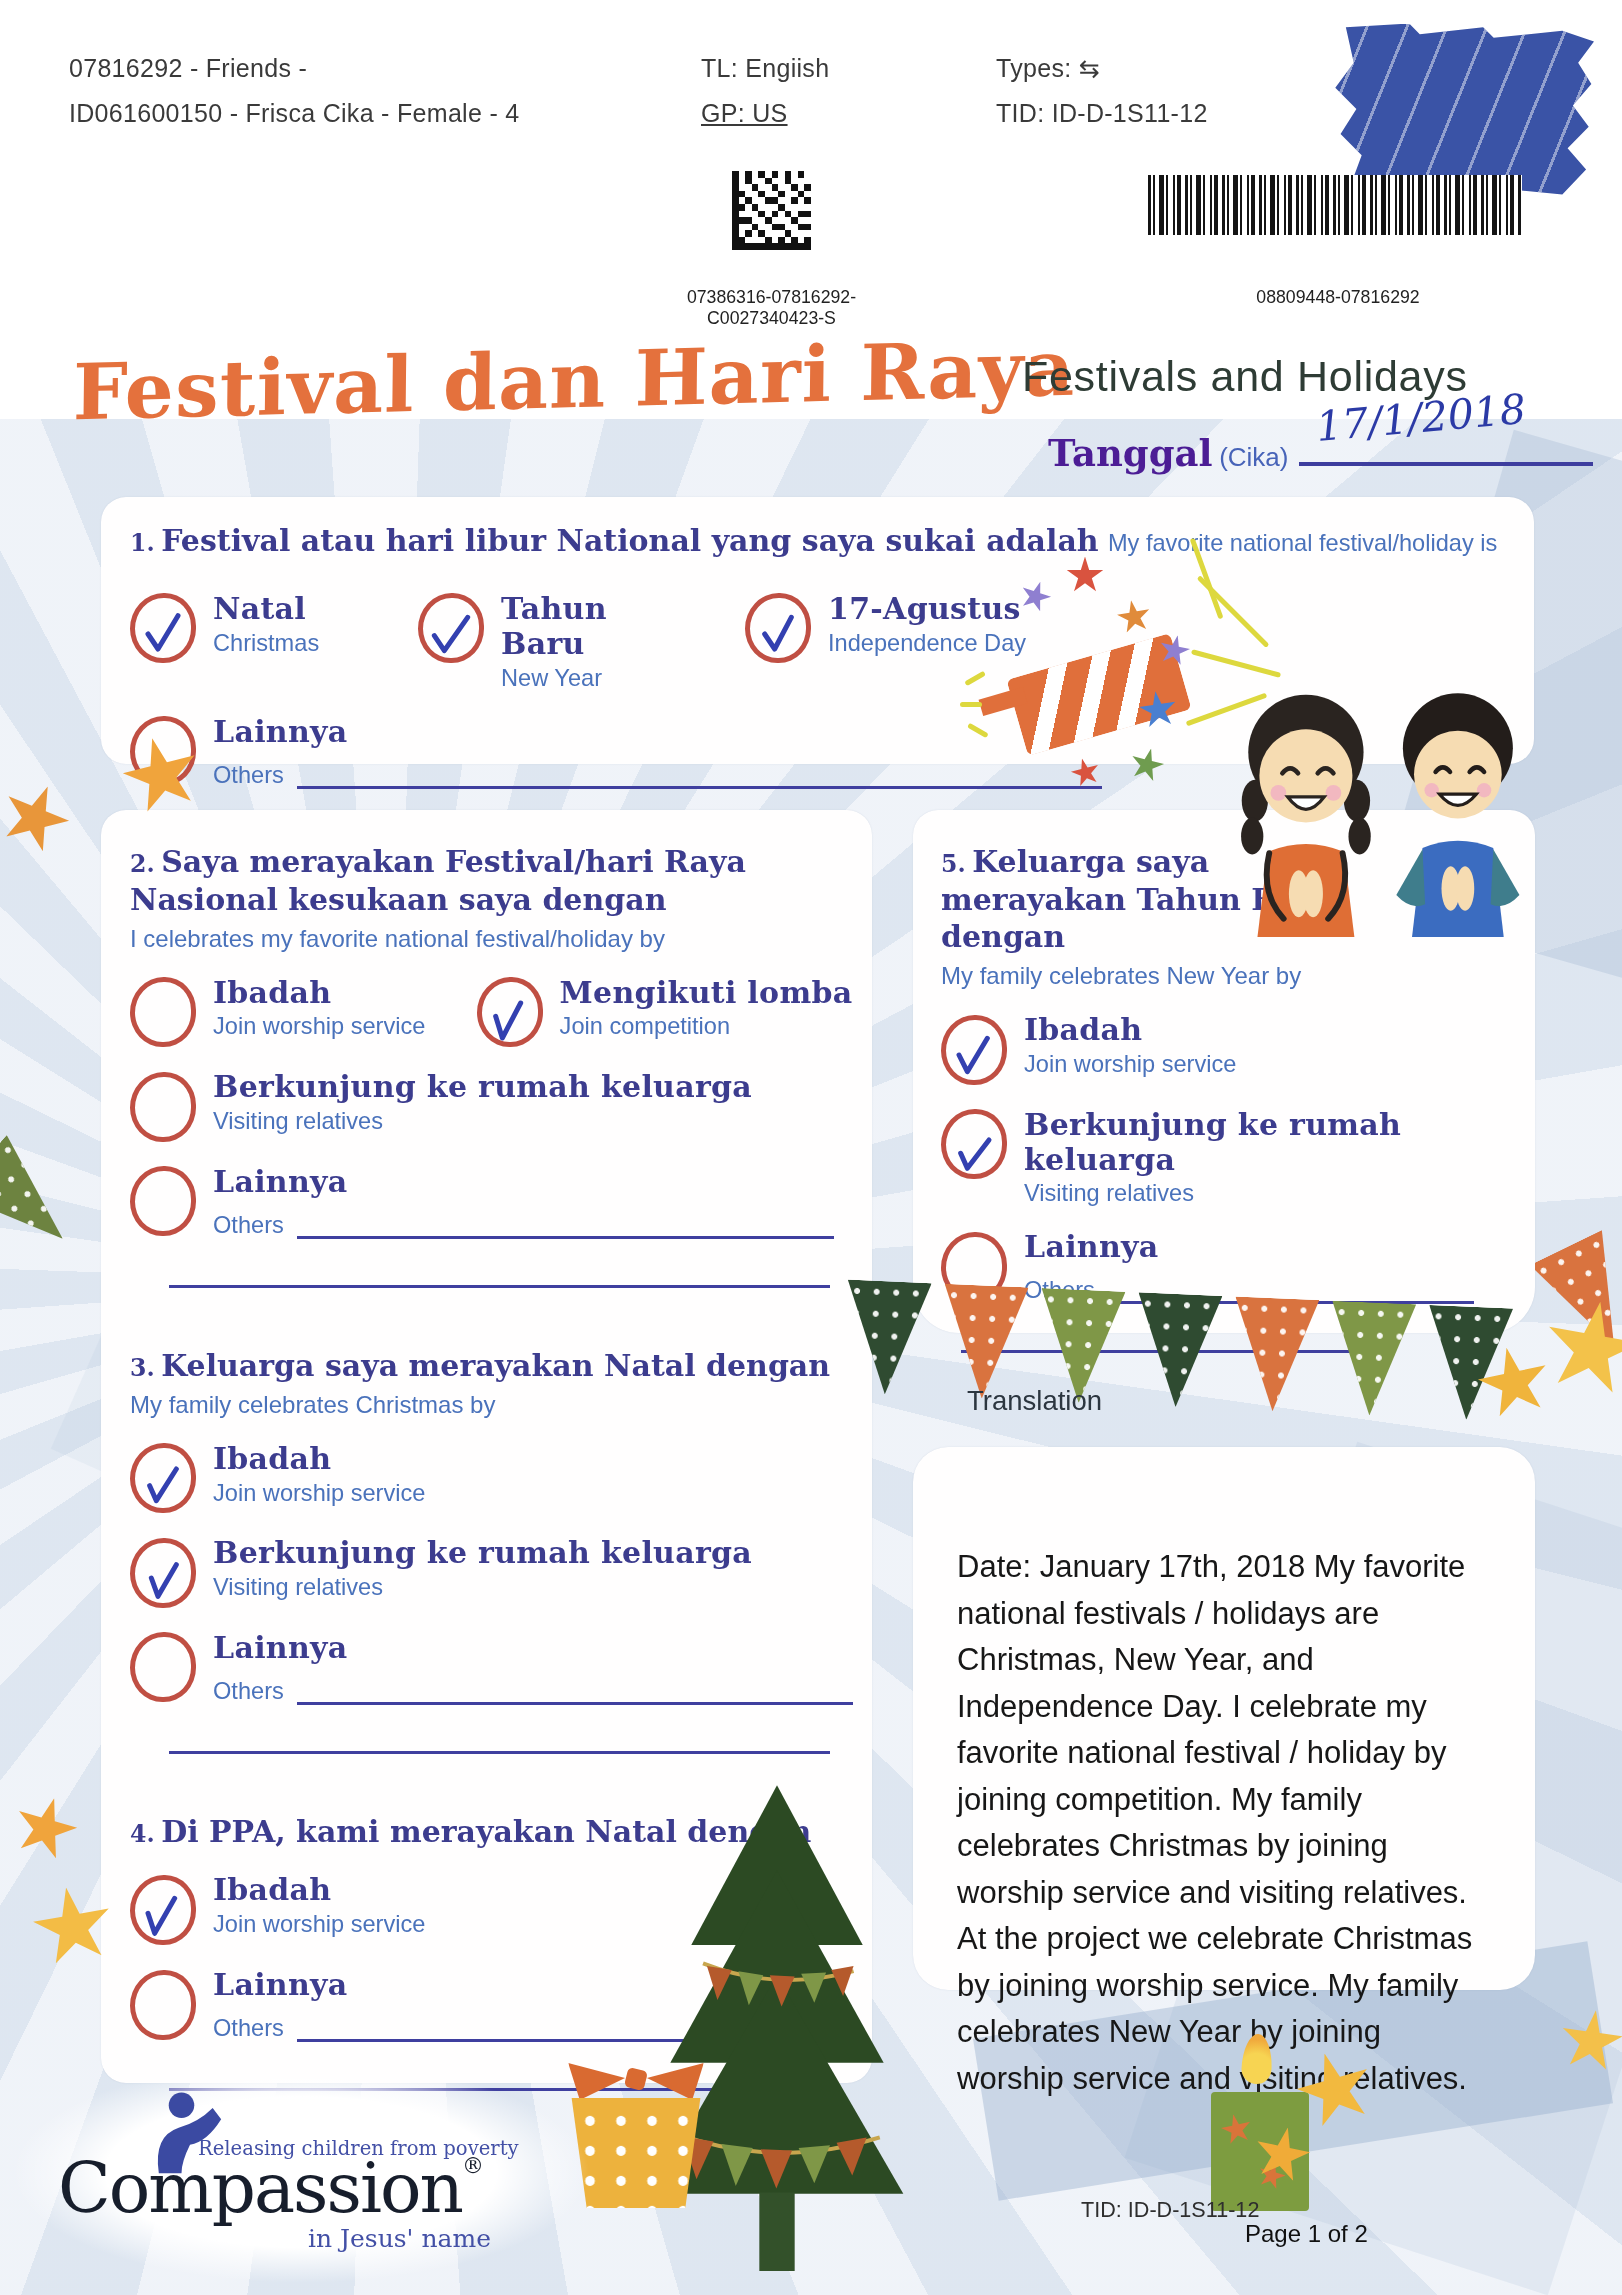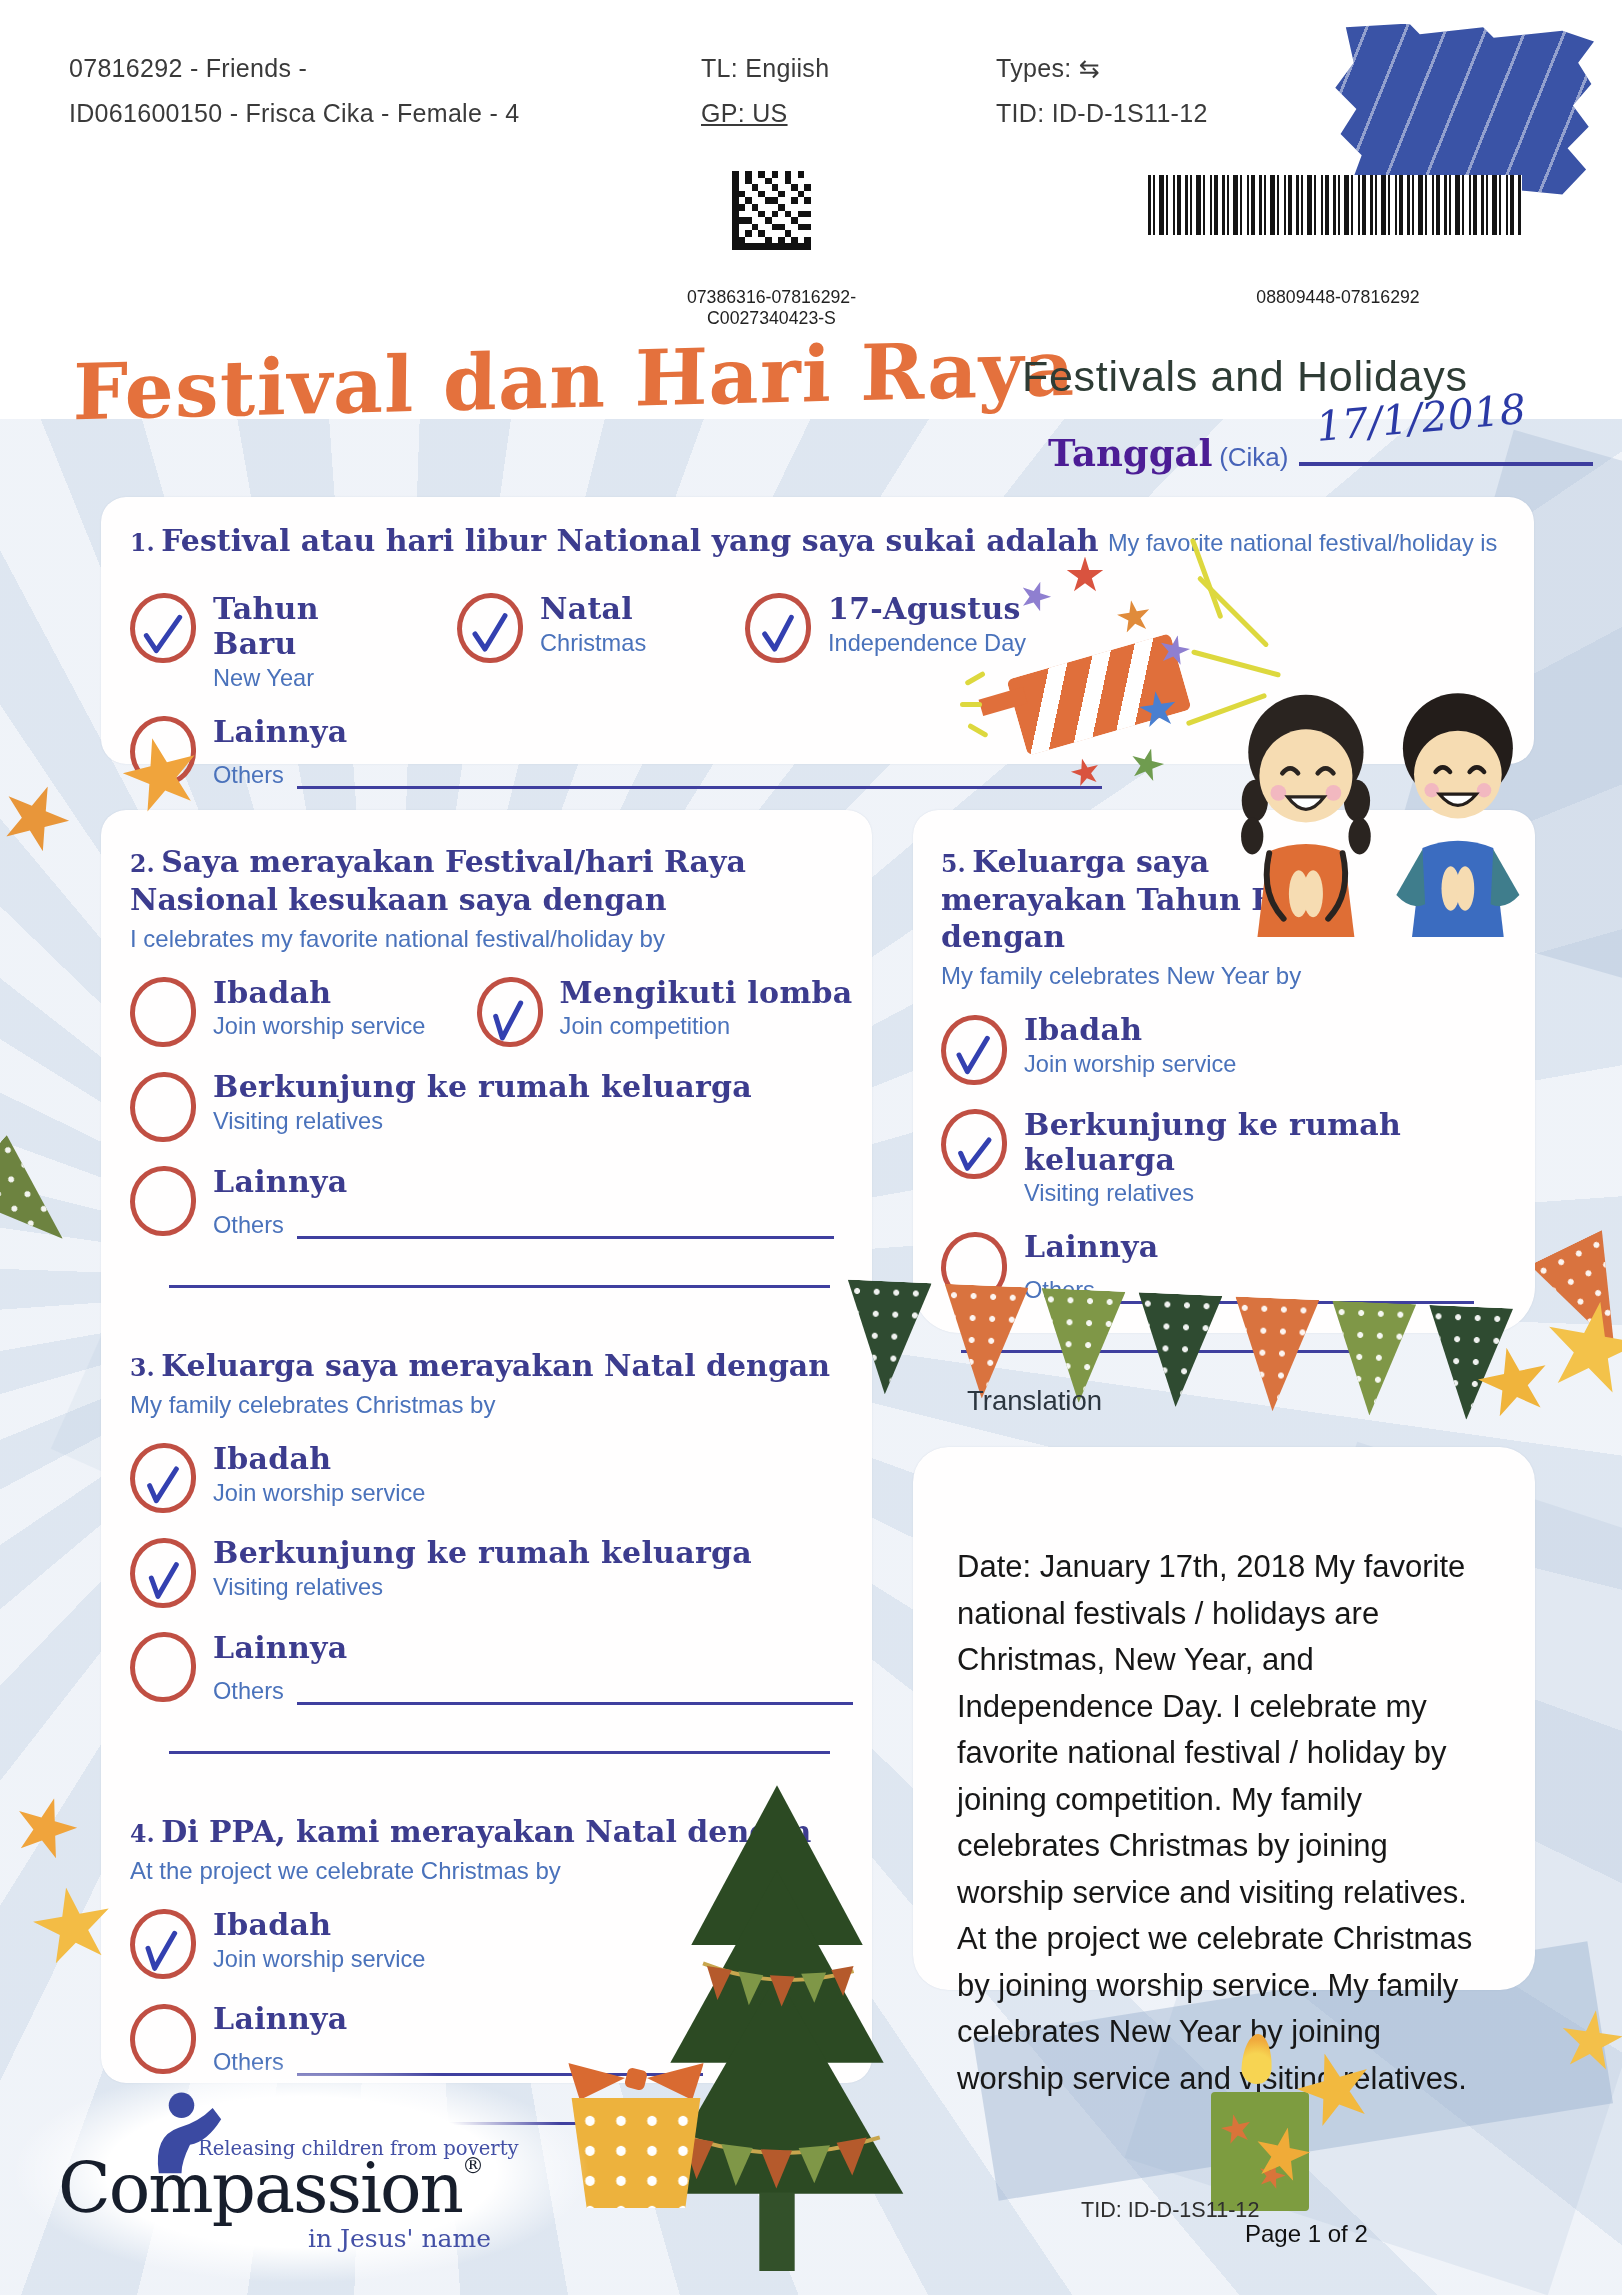--- a/index.html
+++ b/index.html
@@ -164,40 +164,40 @@
   <div class="title-en">Festivals and Holidays</div>
   <div class="date-row">
     <span class="date-label">Tanggal</span><span class="date-sub">(Cika)</span><span class="date-line"><span class="date-hw">17/1/2018</span></span>
   </div>
 
   <div class="qblock" style="left:130px;top:522px;width:1400px;">
     <div>
       <span class="qhead"><span class="qnum">1.</span><span>Festival atau hari libur National yang saya sukai adalah</span></span><span class="qen-inline">My favorite national festival/holiday is</span>
     </div>
     <div style="display:flex;gap:72px;margin-top:9.2px;">
+      <div class="opt" style="width:216px;">
+        <span class="cb" data-checked="true">
+            <svg class="ck" viewBox="0 0 60 60">
+              <path d="M12 30 L24 48 L48 8"></path>
+            </svg>
+          </span>
+        <span>
+            <span class="lid">Natal</span>
+            <span class="len">Christmas</span>
+          </span>
+      </div>
       <div class="opt" style="width:255px;">
         <span class="cb" data-checked="true">
             <svg class="ck" viewBox="0 0 60 60">
               <path d="M10 32 L22 50 L50 10"></path>
             </svg>
           </span>
         <span>
             <span class="lid">Tahun Baru</span>
             <span class="len">New Year</span>
-          </span>
-      </div>
-      <div class="opt" style="width:216px;">
-        <span class="cb" data-checked="true">
-            <svg class="ck" viewBox="0 0 60 60">
-              <path d="M12 30 L24 48 L48 8"></path>
-            </svg>
-          </span>
-        <span>
-            <span class="lid">Natal</span>
-            <span class="len">Christmas</span>
           </span>
       </div>
       <div class="opt" style="width:301px;">
         <span class="cb" data-checked="true">
             <svg class="ck" viewBox="0 0 60 60">
               <path d="M14 30 L26 48 L46 10"></path>
             </svg>
           </span>
         <span>
             <span class="lid">17-Agustus</span>
@@ -276,21 +276,20 @@
         </span>
     </div>
     <div class="opt">
       <span class="cb" data-checked="false"></span>
       <span><span class="lid">Lainnya</span><span><span class="len-inline">Others</span><span class="fill-line" style="width:556px;"></span></span></span>
     </div>
     <div class="xline" style="width:661px;margin-left:39px;"></div>
 
     <div style="margin-top:59px;">
       <div class="qhead"><span class="qnum">4.</span><span>Di PPA, kami merayakan Natal dengan</span></div>
-      <div class="qen">At the project we celebrate Christmas by</div>
     </div>
     <div class="opt">
       <span class="cb" data-checked="true">
           <svg class="ck" viewBox="0 0 60 60">
             <path d="M12 28 L20 52 L44 10"></path>
           </svg>
         </span>
       <span>
           <span class="lid">Ibadah</span>
           <span class="len">Join worship service</span>

